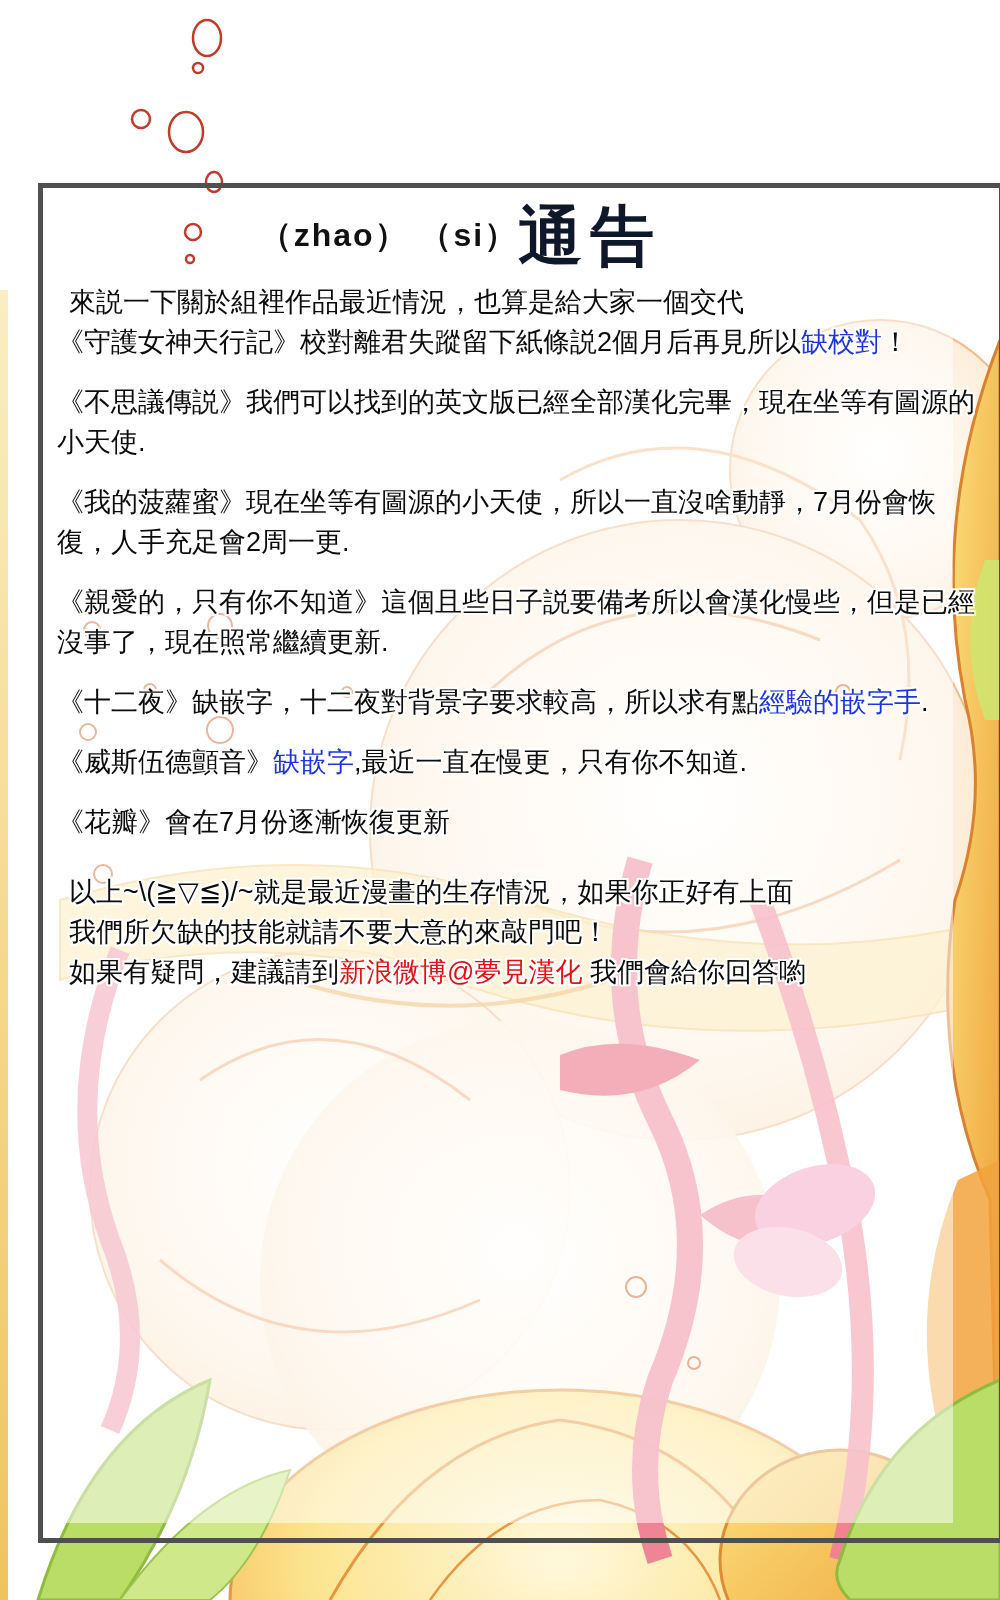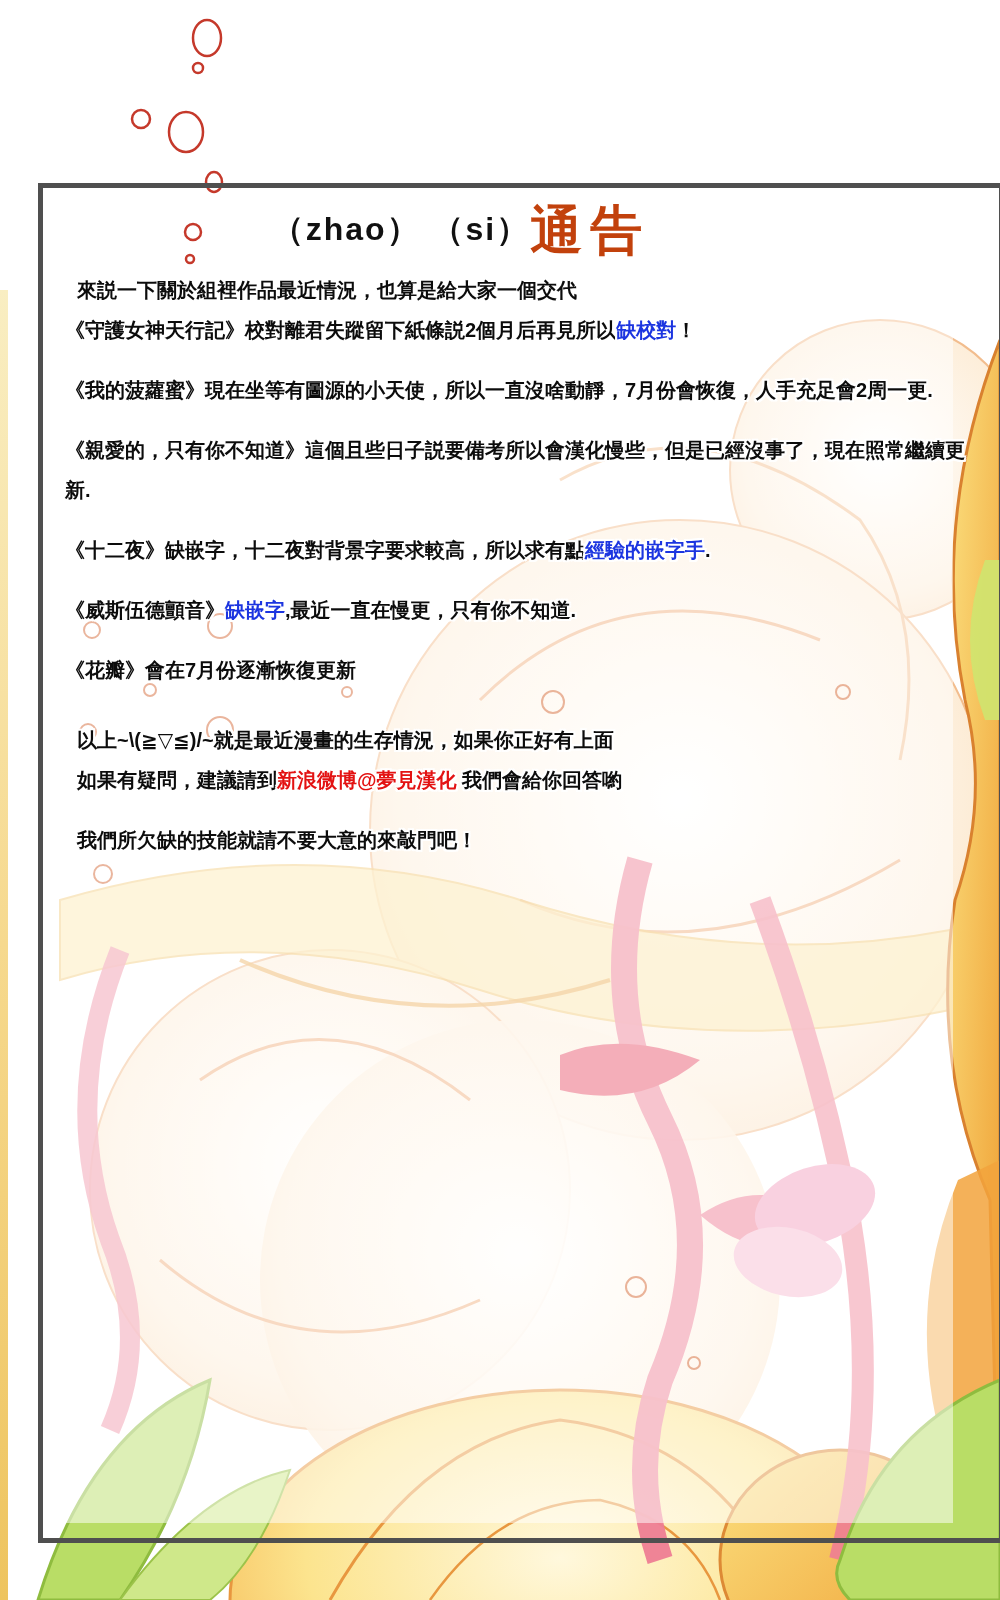--- a/index.html
+++ b/index.html
@@ -25,29 +25,29 @@
     transform:translateX(-58px);
     margin:12px 0 14px 0;
     white-space:nowrap;
   }
   .title-prefix{
     font-size:32px;font-weight:bold;color:#111;
     letter-spacing:2px;
     text-shadow:-2px -2px 0 #fff,2px -2px 0 #fff,-2px 2px 0 #fff,2px 2px 0 #fff;
   }
   .title-main{
-    font-size:52px;font-weight:900;color:#c2410c;
+    font-size:64px;font-weight:900;color:#0f172a;
     letter-spacing:8px;line-height:1;
     margin-left:0;
     text-shadow:-2px -2px 0 #fff,2px -2px 0 #fff,-2px 2px 0 #fff,2px 2px 0 #fff;
   }
   .content{color:#0c0c0c;}
   .para{
-    margin:0 0 20px 12px;
-    font-size:20px;font-weight:bold;
+    margin:0 0 20px 4px;
+    font-size:27px;font-weight:normal;
     line-height:40px;letter-spacing:0;
     text-shadow:-2px -2px 0 #fff,2px -2px 0 #fff,-2px 2px 0 #fff,2px 2px 0 #fff,
                 -2px 0 0 #fff,2px 0 0 #fff,0 -2px 0 #fff,0 2px 0 #fff;
     word-break:break-all;
   }
   .para.tight{margin-bottom:0;}
   .para.indent{padding-left:12px;}
   .para.biggap{margin-top:30px;}
   .seg-blue{color:var(--blue,#1c35e0);}
   .seg-red{color:var(--red,#e31212);}
@@ -139,24 +139,25 @@
   </svg>
 
   <div class="box">
     <div class="title-row">
       <span class="title-prefix">（zhao） （si）</span>
       <span class="title-main">通告</span>
     </div>
     <div class="content" id="content">
         <p class="para tight indent"><span>來説一下關於組裡作品最近情況，也算是給大家一個交代</span></p>
         <p class="para"><span>《守護女神天行記》校對離君失蹤留下紙條説2個月后再見所以</span><span class="seg-blue">缺校對</span><span>！</span></p>
+        <p class="para"><span>《不思議傳説》我們可以找到的英文版已經全部漢化完畢，現在坐等有圖源的小天使.</span></p>
         <p class="para"><span>《我的菠蘿蜜》現在坐等有圖源的小天使，所以一直沒啥動靜，7月份會恢復，人手充足會2周一更.</span></p>
         <p class="para"><span>《親愛的，只有你不知道》這個且些日子説要備考所以會漢化慢些，但是已經沒事了，現在照常繼續更新.</span></p>
         <p class="para"><span>《十二夜》缺嵌字，十二夜對背景字要求較高，所以求有點</span><span class="seg-blue">經驗的嵌字手</span><span>.</span></p>
         <p class="para"><span>《威斯伍德顫音》</span><span class="seg-blue">缺嵌字</span><span>,最近一直在慢更，只有你不知道.</span></p>
         <p class="para"><span>《花瓣》會在7月份逐漸恢復更新</span></p>
         <p class="para tight indent biggap"><span>以上~\(≧▽≦)/~就是最近漫畫的生存情況，如果你正好有上面</span></p>
+        <p class="para tight indent"><span>我們所欠缺的技能就請不要大意的來敲門吧！</span></p>
         <p class="para indent"><span>如果有疑問，建議請到</span><span class="seg-red">新浪微博@夢見漢化</span><span> 我們會給你回答喲</span></p>
-        <p class="para tight indent"><span>我們所欠缺的技能就請不要大意的來敲門吧！</span></p>
       </div>
   </div>
 
 </div>
 
 </body></html>

